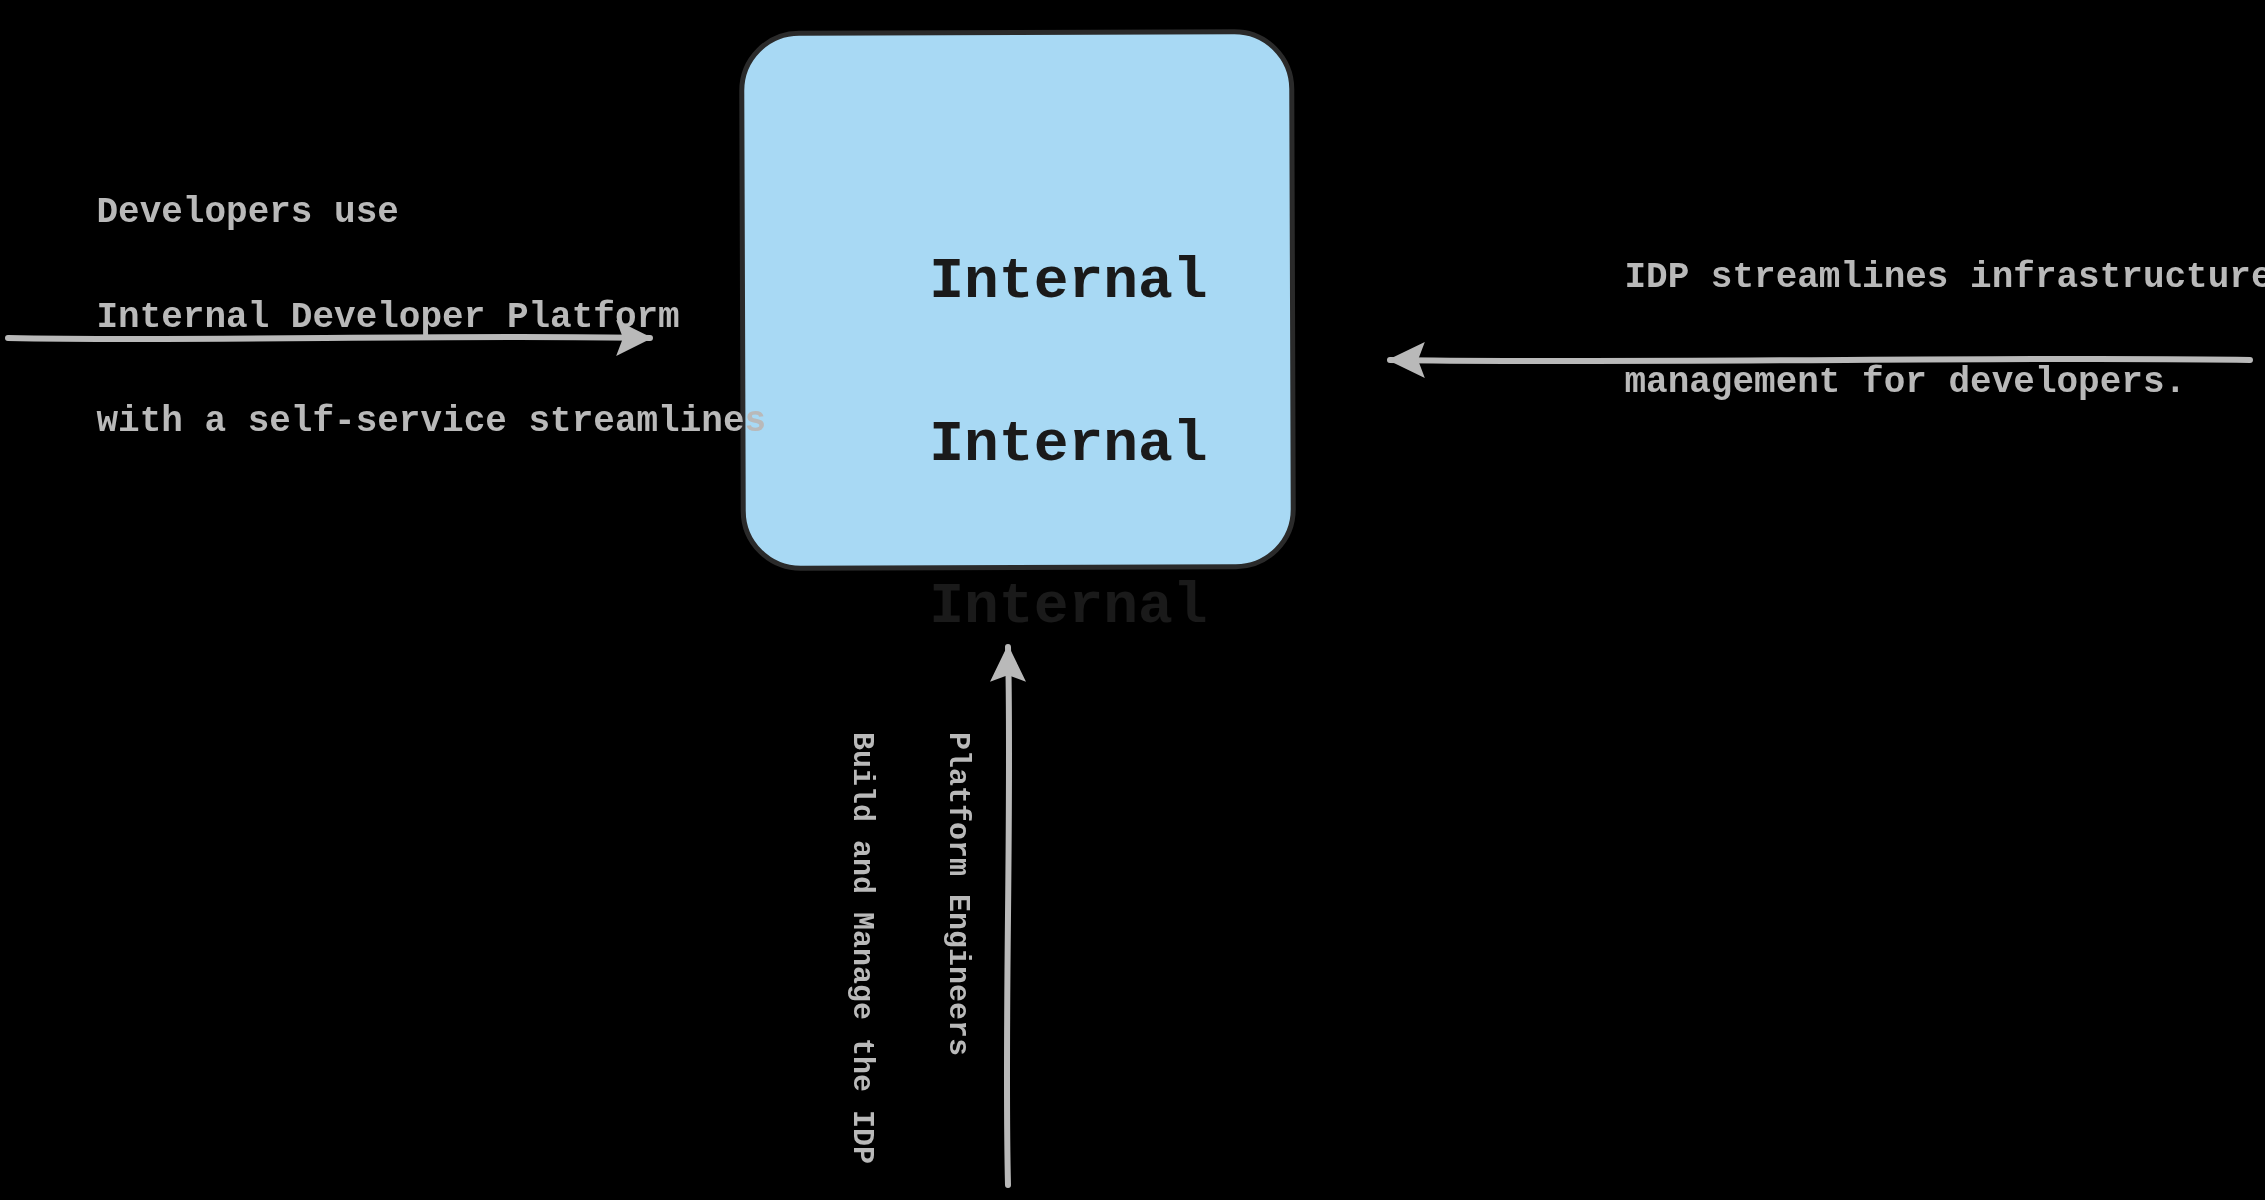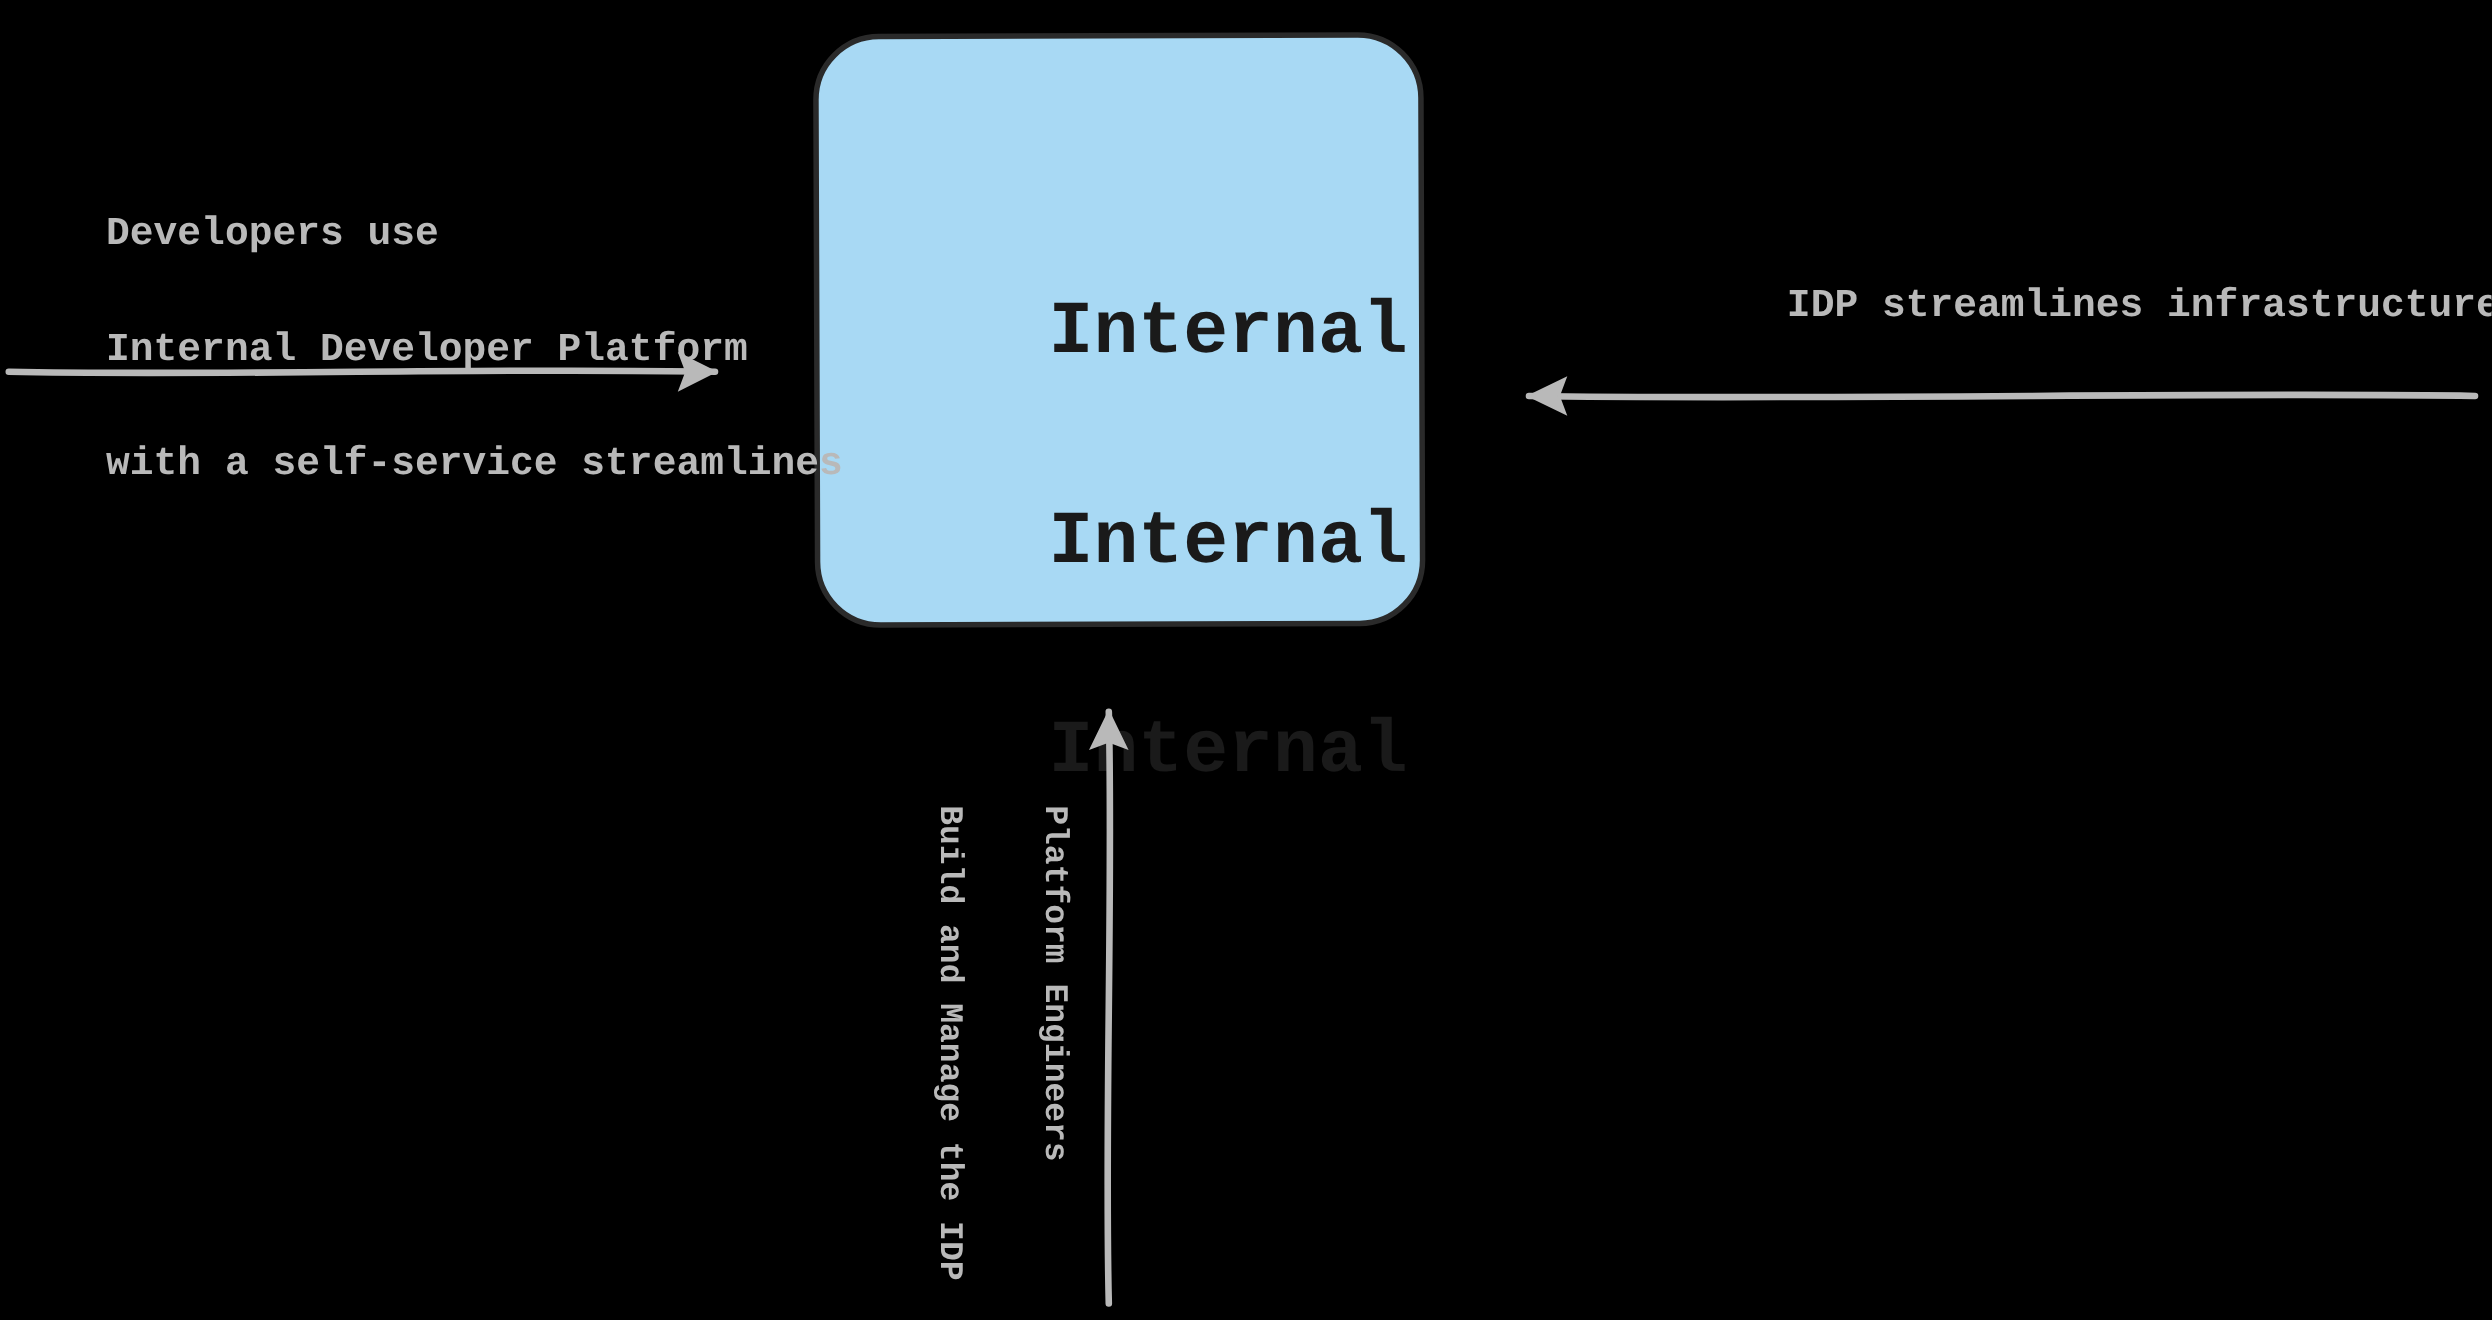--- a/index.html
+++ b/index.html
@@ -27,21 +27,21 @@
     border-radius: 60px;
     box-sizing: border-box;
     
     transform: rotate(-0.2deg);
   }
   .center-text {
     position: absolute;
     left: 790px;
     top: 160px;
     color: #1a1a1a;
-    font-size: 68px;
+    font-size: 58px;
     font-weight: 600;
     line-height: 1.4;
     white-space: pre;
     font-family: "Courier New", Courier, monospace;
   }
   .label {
     position: absolute;
     color: #b9b9b9;
     font-size: 36px;
     font-weight: 600;
@@ -89,20 +89,21 @@
     <span>with a self-service streamlines</span>
   </div>
 
   <svg class="arrow" style="left:0; top:310px; width:700px; height:60px;">
     <path d="M 8 28 C 200 32, 450 24, 650 28"></path>
     <polygon class="head" points="650,28 618,12 624,28 618,44"></polygon>
   </svg>
 
   <div class="label" style="left:1538px; top:200px;">
     <span>IDP streamlines infrastructure</span><br>
+    <span>management for developers.</span>
   </div>
 
   <svg class="arrow" style="left:1345px; top:330px; width:920px; height:60px;">
     <path d="M 905 30 C 700 26, 300 34, 45 30"></path>
     <polygon class="head" points="45,30 78,14 72,30 78,46"></polygon>
   </svg>
 
   <svg class="arrow" style="left:978px; top:605px; width:60px; height:590px;">
     <path d="M 30 580 C 26 420, 34 200, 30 42"></path>
     <polygon class="head" points="30,42 14,75 30,69 46,75"></polygon>

